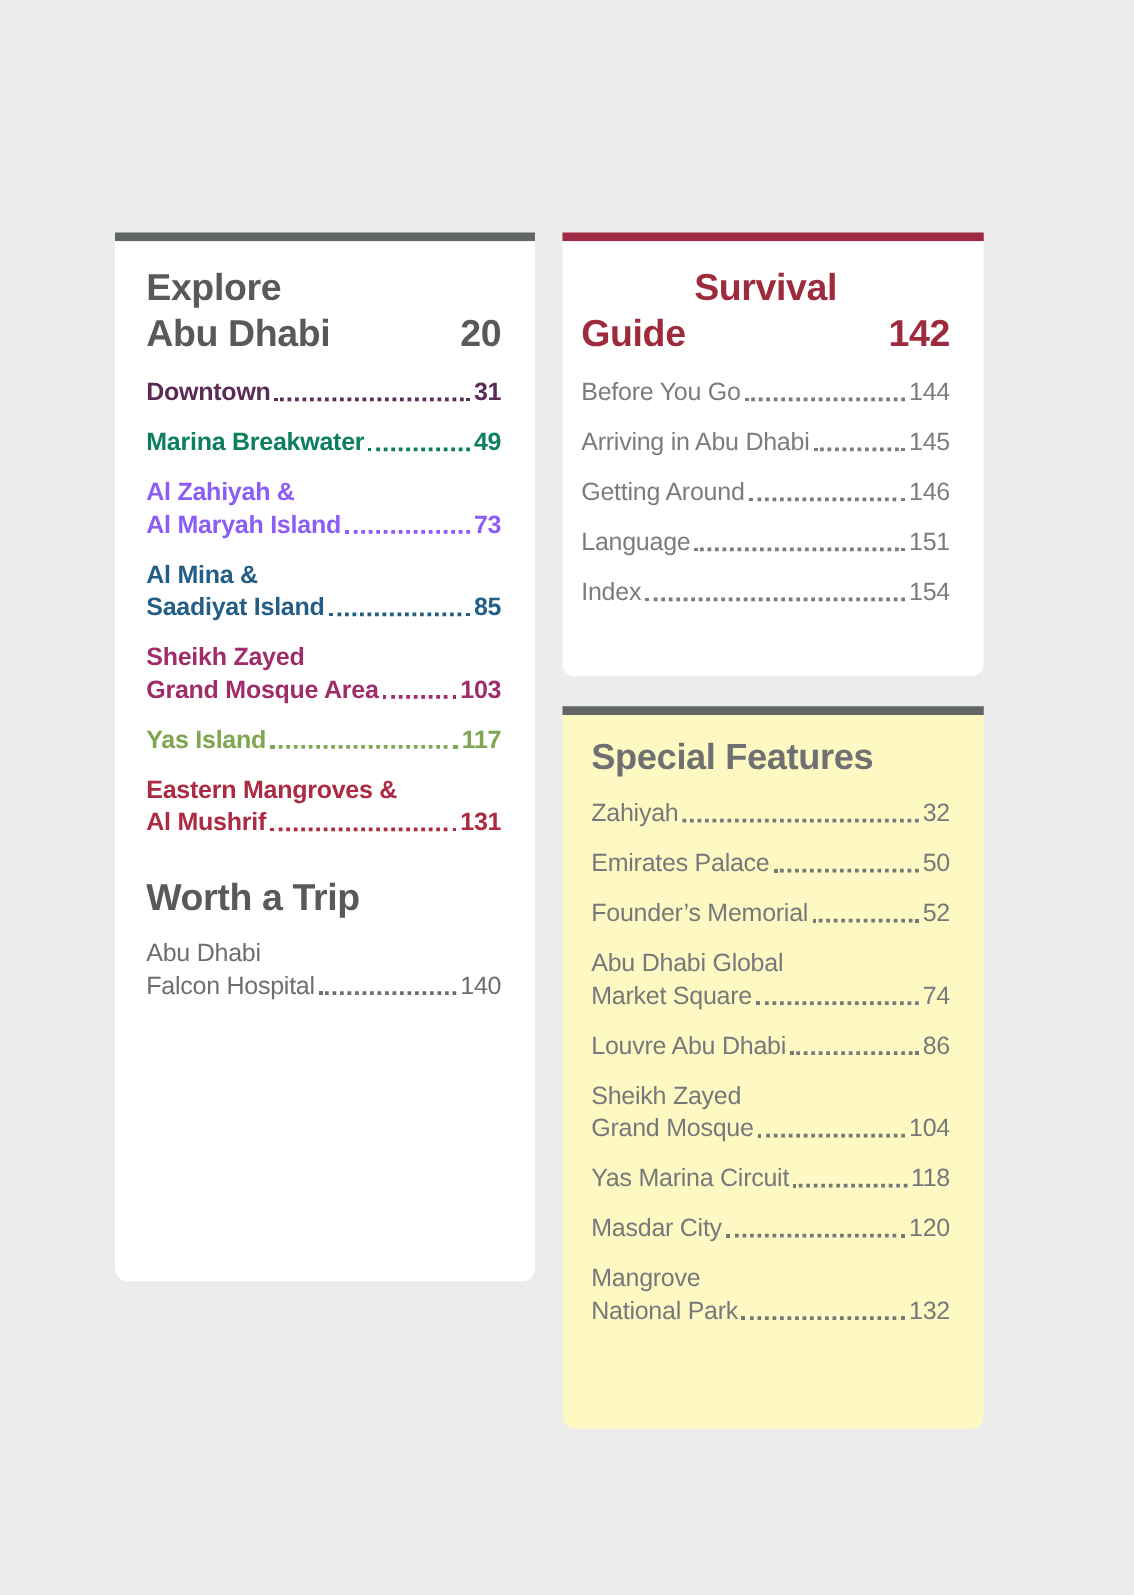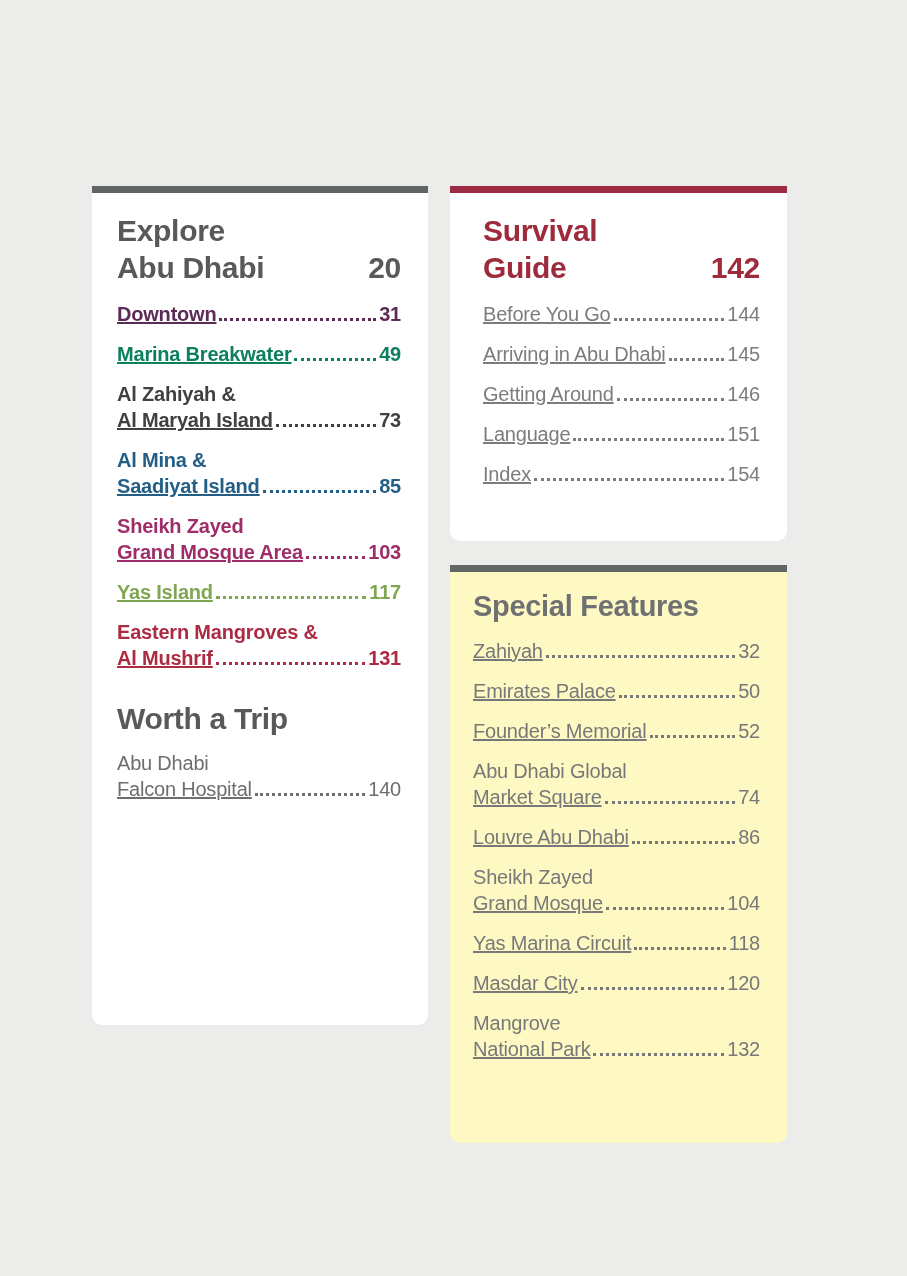--- a/index.html
+++ b/index.html
@@ -11,21 +11,21 @@
     overflow: hidden;
   }
   .card { position: absolute; }
   .card .bar { height: 7px; width: 100%; }
   .card .body { border-radius: 0 0 10px 10px; padding: 19px 27px 0 25px; }
 
   .card-left  { left: 92px;  top: 186px; width: 336px; }
   .card-left .body { background: #ffffff; height: 832px; }
 
   .card-survival { left: 450px; top: 186px; width: 337px; }
-  .card-survival .body { background: #ffffff; height: 348px; padding-left: 33px; }
+  .card-survival .body { background: #ffffff; height: 348px; padding-left: 15px; text-align: center; }
 
   .card-special { left: 450px; top: 565px; width: 337px; }
   .card-special .body { height: 571px; padding-left: 23px; padding-top: 16px; }
 
   .title {
     font-size: 30px;
     line-height: 37px;
     font-weight: 700;
     letter-spacing: -0.3px;
     margin-bottom: 15px;
@@ -35,21 +35,21 @@
 
   .item {
     font-size: 20px;
     line-height: 26px;
     letter-spacing: -0.2px;
     margin-bottom: 14px;
   }
   .item.bold { font-weight: 700; }
   .item .l1 { display: block; white-space: nowrap; }
   .row { display: flex; align-items: baseline; }
-  .row .lbl { white-space: nowrap; text-decoration: underline; }
+  .row .lbl { white-space: nowrap; }
   .dots {
     flex: 1;
     min-width: 12px;
     align-self: flex-end;
     border-bottom: 3px dotted currentColor;
     margin: 0 3px 6px 3px;
   }
   .row .pg { white-space: nowrap; }
 
   .wt-title { margin-top: 29px; margin-bottom: 13px; }
@@ -77,21 +77,21 @@
     </div>
 
     <div class="item bold" style="color: rgb(11, 127, 94);">
       <span class="row">
         <span class="lbl">Marina Breakwater</span>
         <span class="dots"></span>
         <span class="pg">49</span>
       </span>
     </div>
 
-    <div class="item bold" style="color: #404040;">
+    <div class="item bold" style="color: #8b5cf6;">
       <span class="l1">Al Zahiyah &amp;</span>
       <span class="row">
         <span class="lbl">Al Maryah Island</span>
         <span class="dots"></span>
         <span class="pg">73</span>
       </span>
     </div>
 
     <div class="item bold" style="color: rgb(35, 94, 134);">
       <span class="l1">Al Mina &amp;</span>

